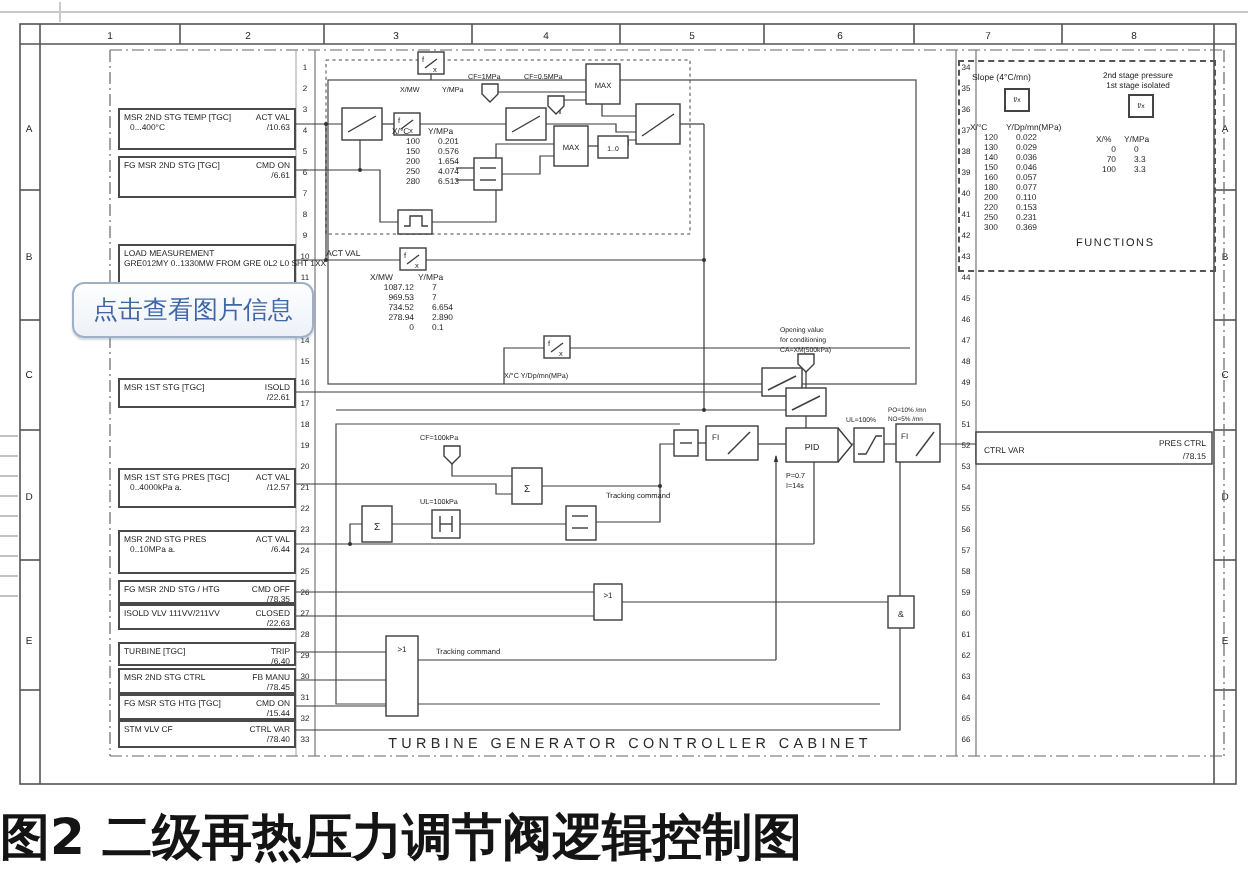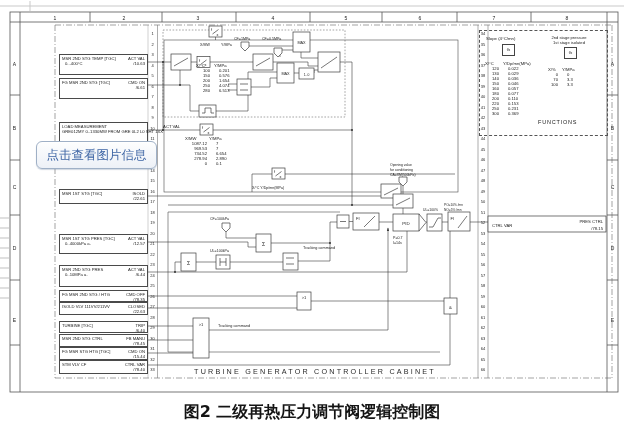--- a/index.html
+++ b/index.html
@@ -28,22 +28,22 @@
   .colx{text-align:right;min-width:14px;}
   .coly{margin-left:9px;}
   .btn{position:absolute;left:36px;top:141px;width:119px;height:26px;
        border:1px solid #9fb0c6;border-radius:6px;
        background:linear-gradient(#fdfefe,#edf1f7);
        box-shadow:0 1px 1px rgba(120,140,170,.35), inset 0 1px 0 #fff;
        color:#3f66a5;font-size:12.5px;display:flex;align-items:center;justify-content:center;
        cursor:pointer;white-space:nowrap;}
   .cabinet{position:absolute;left:150px;top:367px;width:330px;text-align:center;
            font-size:7.2px;letter-spacing:2.2px;color:#2a2a2a;white-space:nowrap;}
-  .caption{position:absolute;left:0;top:402px;width:624px;text-align:center;
-           font-family:"DejaVu Sans",sans-serif;font-size:16px;font-weight:700;color:#141414;}
+  .caption{position:absolute;left:0;top:402px;width:624px;
+           font-family:"DejaVu Sans",sans-serif;font-size:25px;font-weight:700;color:#141414;}
 </style>
 </head>
 <body>
 
 <svg class="abs" style="left:0;top:0" width="624" height="400" viewBox="0 0 624 400">
 
   <g stroke="#c9c9c9" stroke-width="1">
     <line x1="0" y1="6" x2="624" y2="6"></line>
       <line x1="30" y1="1" x2="30" y2="11"></line>
   </g>

